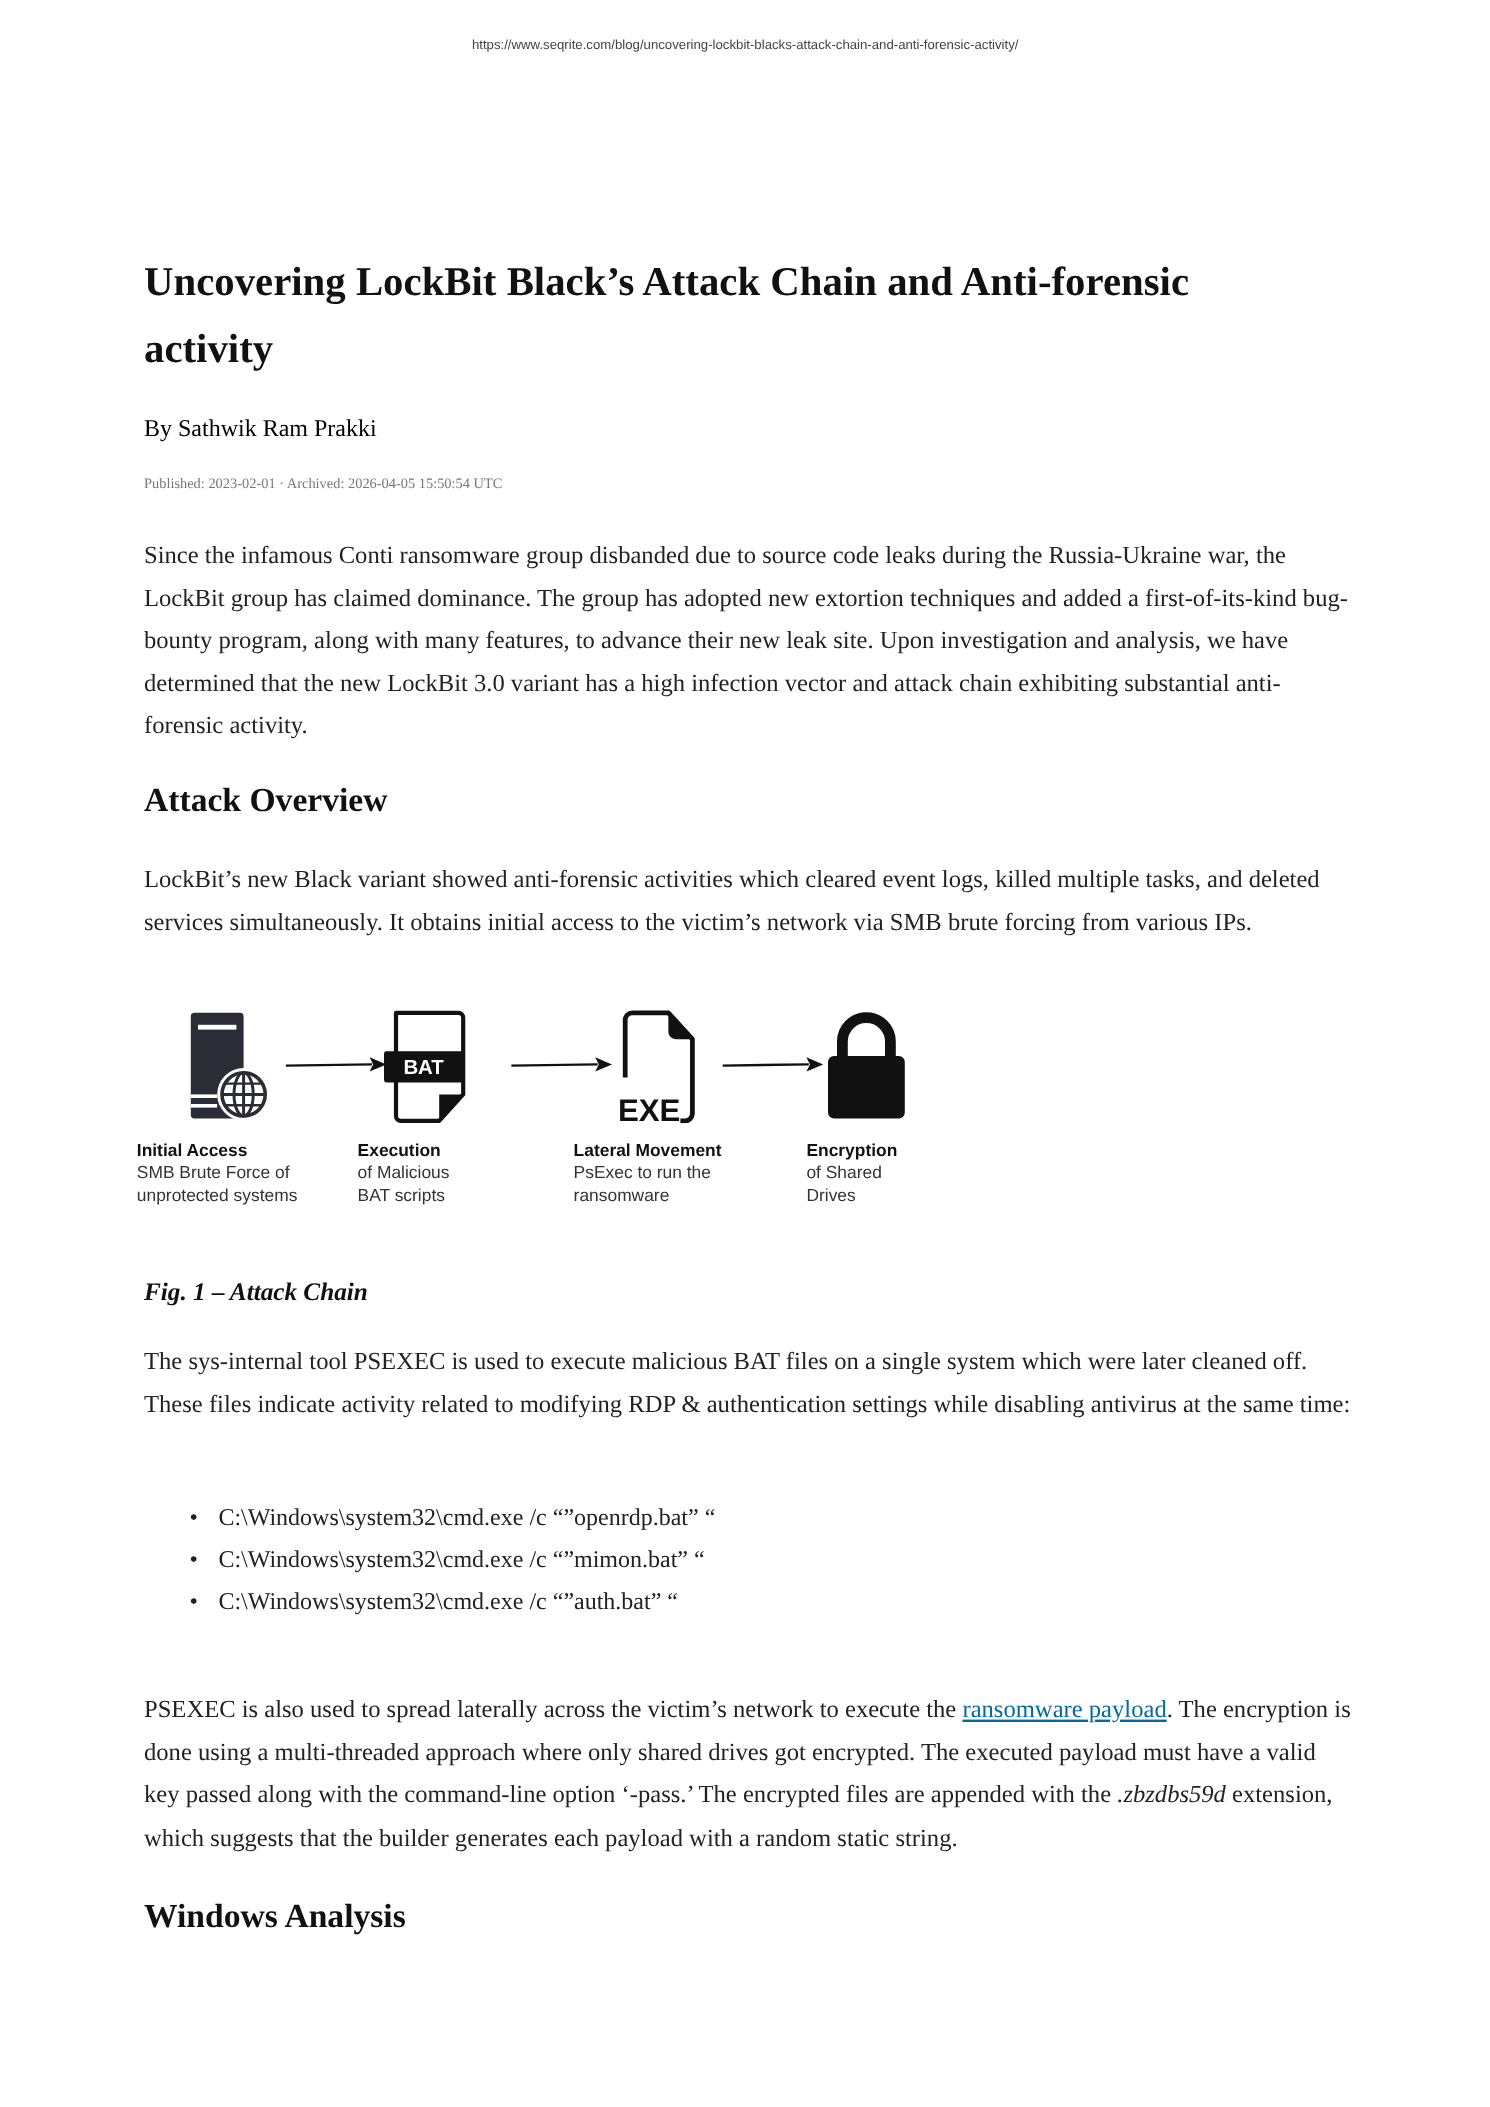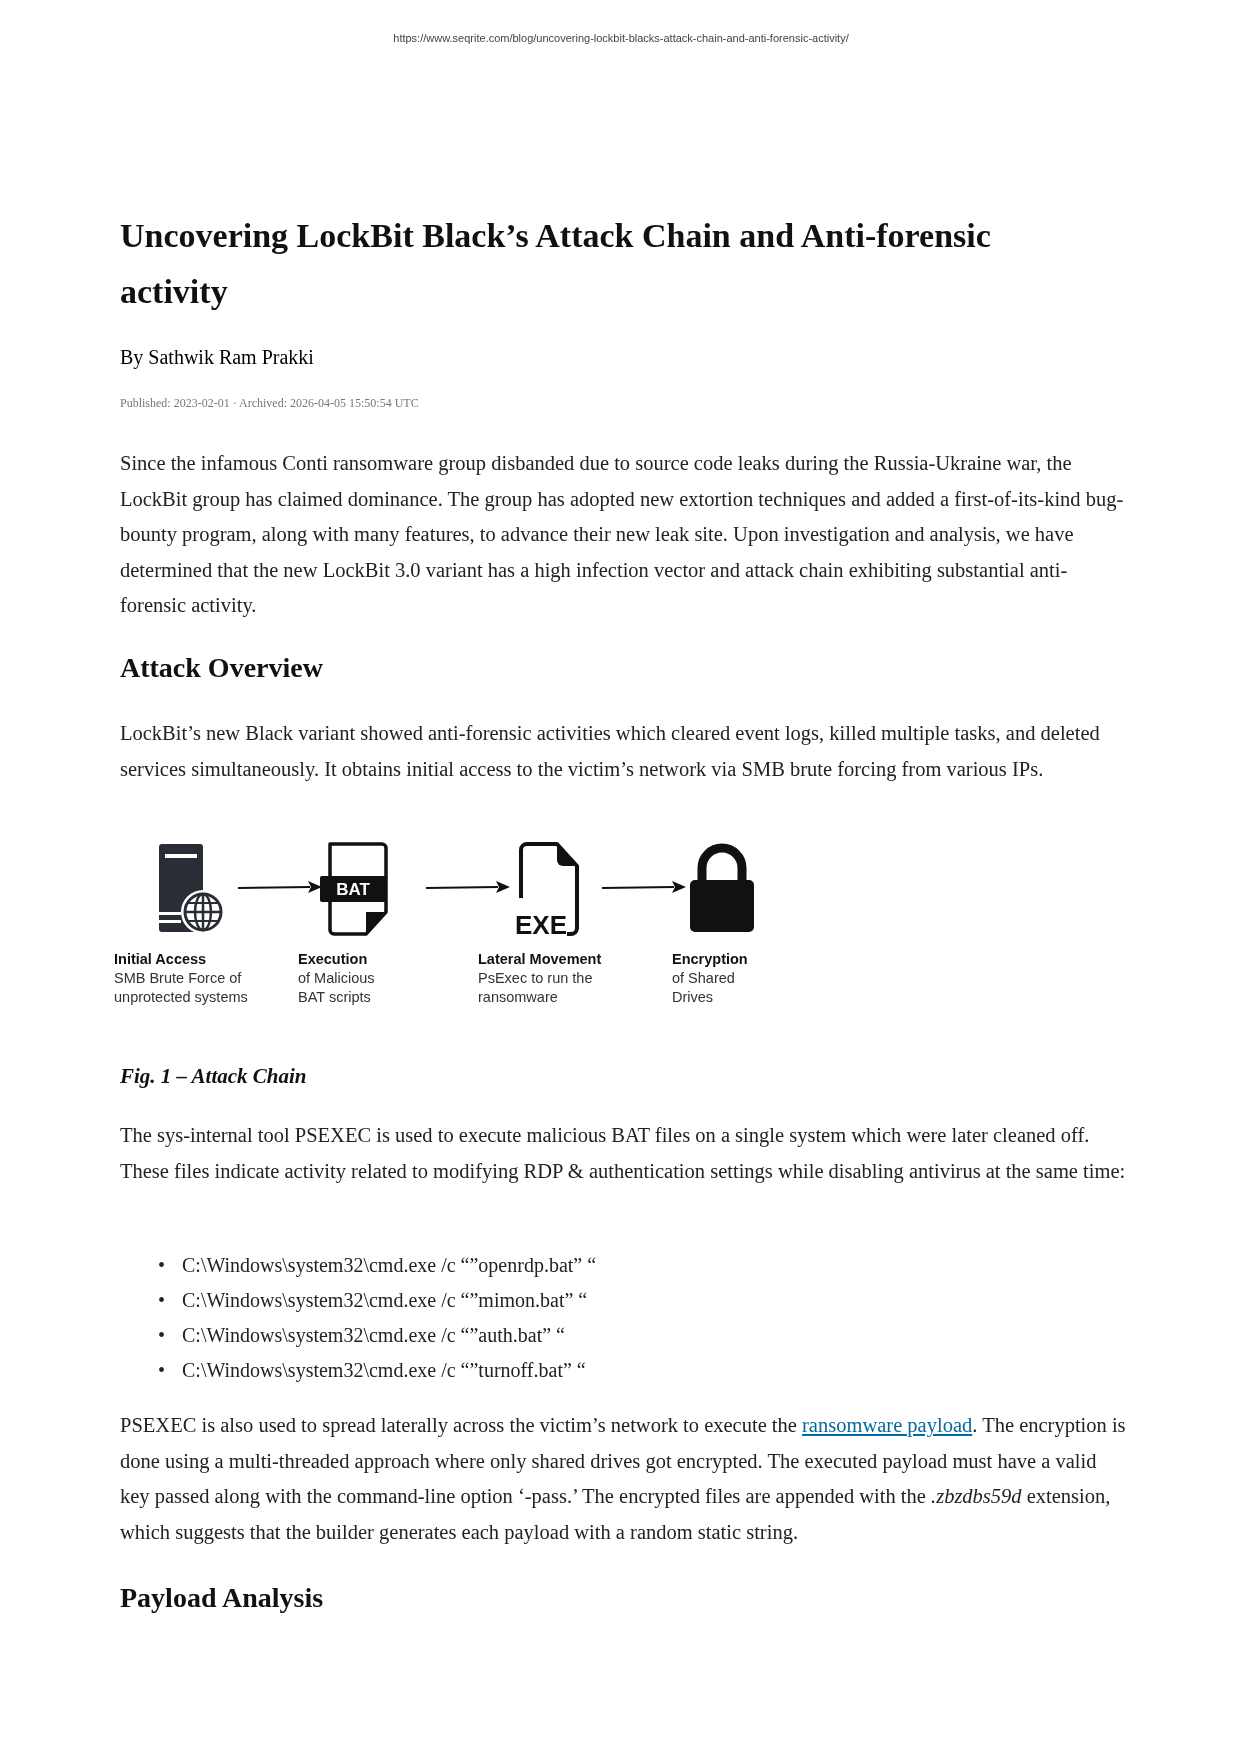--- a/index.html
+++ b/index.html
@@ -128,21 +128,20 @@
   </div>
 
   <p class="fig-caption">Fig. 1 – Attack Chain</p>
 
   <p class="body psexec">The sys-internal tool PSEXEC is used to execute malicious BAT files on a single system which were later cleaned off. These files indicate activity related to modifying RDP &amp; authentication settings while disabling antivirus at the same time:</p>
 
   <ul class="cmds">
     <li>C:\Windows\system32\cmd.exe /c “”openrdp.bat” “</li>
     <li>C:\Windows\system32\cmd.exe /c “”mimon.bat” “</li>
     <li>C:\Windows\system32\cmd.exe /c “”auth.bat” “</li>
-    <li>C:\Windows\system32\cmd.exe /c “”turnoff.bat” “</li>
   </ul>
 
   <p class="body spread"><span>PSEXEC is also used to spread laterally across the victim’s network to execute the </span><a href="#">ransomware payload</a><span>. The encryption is done using a multi-threaded approach where only shared drives got encrypted. The executed payload must have a valid key passed along with the command-line option ‘-pass.’ The encrypted files are appended with the </span><em>.zbzdbs59d</em><span> extension, which suggests that the builder generates each payload with a random static string.</span></p>
 
-  <h2 class="h-payload">Payload Analysis</h2>
+  <h2 class="h-payload">Windows Analysis</h2>
 </div>
 
 <div class="page-footer">Page 1 of 9</div>
 
 </body></html>

